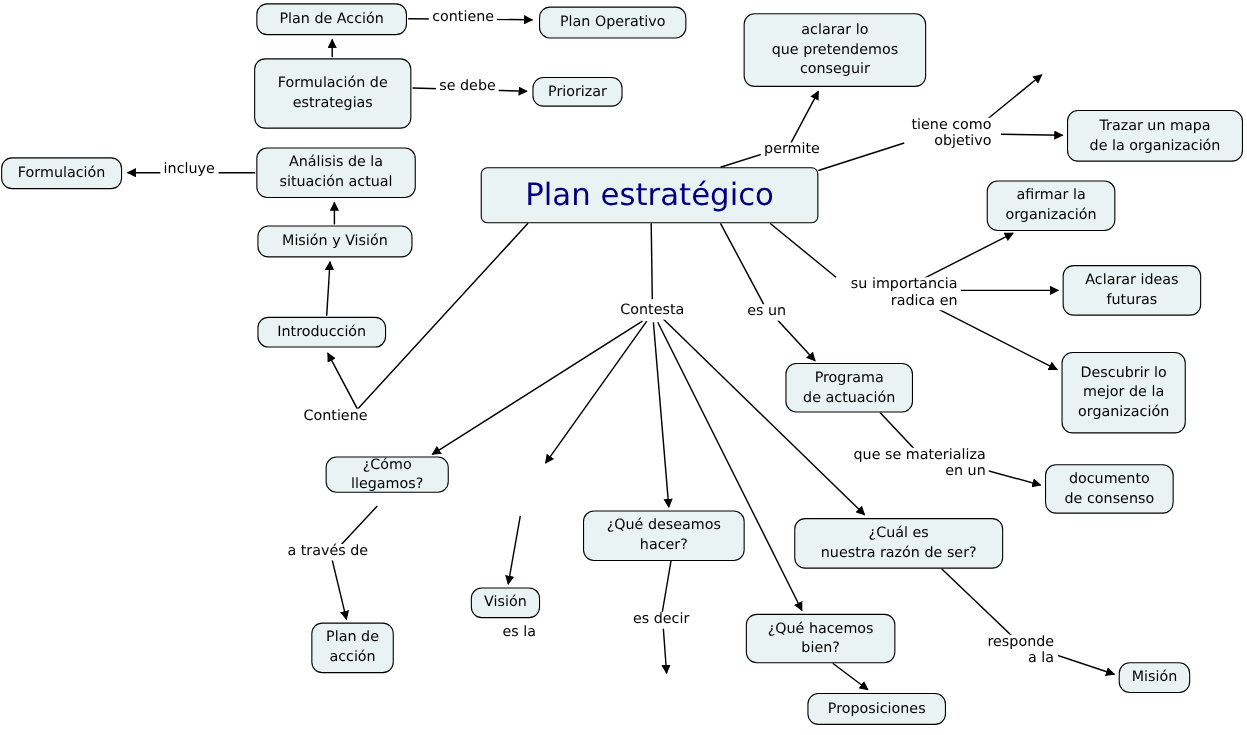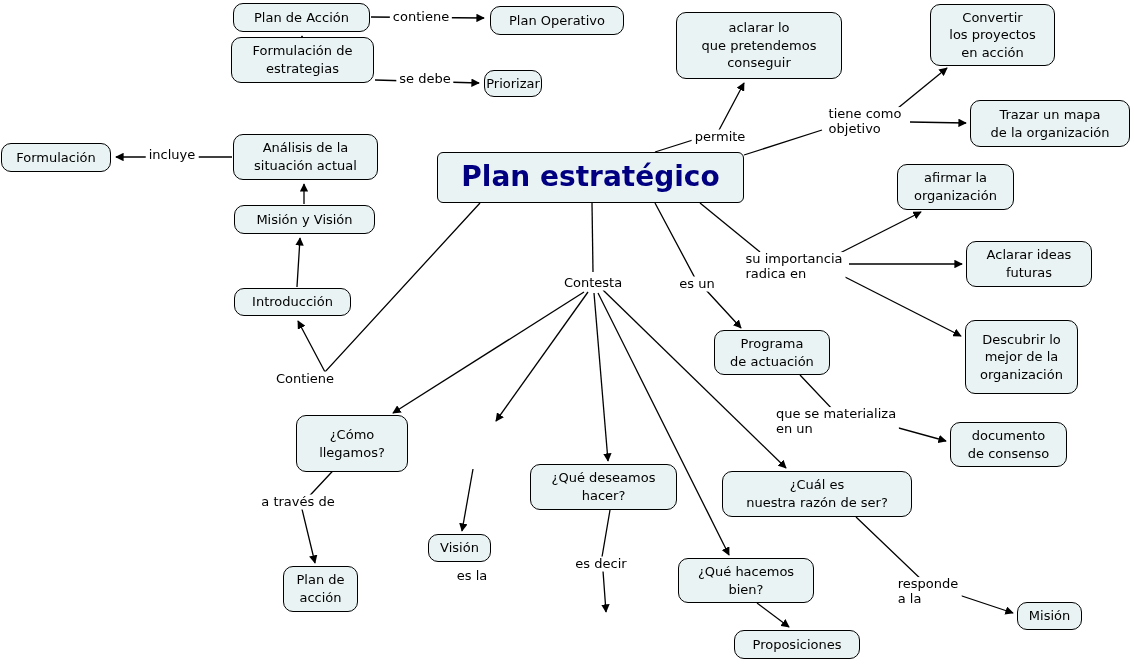--- a/index.html
+++ b/index.html
@@ -29,30 +29,30 @@
     color: #000000;
     background: #eaf3f3;
     border: 1px solid #000000;
     border-radius: 10px;
     padding: 1px 4px;
     box-sizing: border-box;
     cursor: pointer;
   }
   .node.central {
     font-size: 28px;
-    font-weight: bold;
+    font-weight: normal;
     color: #000080;
     border-radius: 6px;
     line-height: 1.1;
   }
   .edge-label {
     position: absolute;
     transform: translate(-50%, -50%);
     white-space: pre-line;
-    text-align: left;
+    text-align: right;
     font-size: 13px;
     line-height: 1.15;
     color: #000000;
     background: #ffffff;
     padding: 0 3px;
   }
 </style>
 </head>
 <body>
 
@@ -95,65 +95,62 @@
       <polyline points="480,203 325,372 298,321" marker-end="url(#arrow)"></polyline>
     </g>
   </svg>
 
   <div class="edge-label" style="left:421px;top:17px">contiene</div>
   <div class="edge-label" style="left:425px;top:79px">se debe</div>
   <div class="edge-label" style="left:172px;top:155px">incluye</div>
   <div class="edge-label" style="left:720px;top:137px">permite</div>
   <div class="edge-label" style="left:865px;top:122px">tiene como
 objetivo</div>
-  <div class="edge-label" style="left:794px;top:267px">su importancia
+  <div class="edge-label" style="left:822px;top:267px">su importancia
 radica en</div>
   <div class="edge-label" style="left:697px;top:284px">es un</div>
   <div class="edge-label" style="left:593px;top:283px">Contesta</div>
   <div class="edge-label" style="left:305px;top:379px">Contiene</div>
   <div class="edge-label" style="left:836px;top:422px">que se materializa
 en un</div>
   <div class="edge-label" style="left:298px;top:502px">a través de</div>
   <div class="edge-label" style="left:472px;top:576px">es la</div>
   <div class="edge-label" style="left:601px;top:564px">es decir</div>
   <div class="edge-label" style="left:928px;top:592px">responde
 a la</div>
 
   <div class="node central" style="left:437px;top:152px;width:307px;height:51px">Plan estratégico</div>
 
   <div class="node" style="left:233px;top:3px;width:137px;height:29px">Plan de Acción</div>
   <div class="node" style="left:490px;top:6px;width:134px;height:29px">Plan Operativo</div>
-  <div class="node" style="left:231px;top:37px;width:143px;height:46px">Formulación de
+  <div class="node" style="left:231px;top:53px;width:143px;height:64px">Formulación de
 estrategias</div>
-  <div class="node" style="left:484px;top:70px;width:58px;height:27px">Priorizar</div>
+  <div class="node" style="left:484px;top:70px;width:82px;height:27px">Priorizar</div>
   <div class="node" style="left:1px;top:143px;width:110px;height:29px">Formulación</div>
   <div class="node" style="left:233px;top:134px;width:145px;height:46px">Análisis de la
 situación actual</div>
   <div class="node" style="left:234px;top:288px;width:117px;height:28px">Introducción</div>
   <div class="node" style="left:234px;top:205px;width:141px;height:29px">Misión y Visión</div>
   <div class="node" style="left:676px;top:12px;width:166px;height:67px">aclarar lo
 que pretendemos
 conseguir</div>
-  <div class="node" style="left:930px;top:4px;width:125px;height:62px">Convertir
-los proyectos
-en acción</div>
   <div class="node" style="left:970px;top:100px;width:160px;height:47px">Trazar un mapa
 de la organización</div>
   <div class="node" style="left:897px;top:164px;width:117px;height:46px">afirmar la
 organización</div>
   <div class="node" style="left:966px;top:241px;width:126px;height:46px">Aclarar ideas
 futuras</div>
   <div class="node" style="left:965px;top:320px;width:113px;height:74px">Descubrir lo
 mejor de la
 organización</div>
   <div class="node" style="left:714px;top:330px;width:116px;height:45px">Programa
 de actuación</div>
   <div class="node" style="left:950px;top:422px;width:117px;height:45px">documento
 de consenso</div>
-  <div class="node" style="left:296px;top:415px;width:112px;height:57px">¿Cómo
+  <div class="node" style="left:296px;top:415px;width:112px;height:33px">¿Cómo
 llegamos?</div>
   <div class="node" style="left:530px;top:464px;width:147px;height:46px">¿Qué deseamos
 hacer?</div>
   <div class="node" style="left:722px;top:471px;width:190px;height:46px">¿Cuál es
 nuestra razón de ser?</div>
   <div class="node" style="left:428px;top:534px;width:63px;height:28px">Visión</div>
   <div class="node" style="left:283px;top:566px;width:75px;height:46px">Plan de
 acción</div>
   <div class="node" style="left:678px;top:558px;width:136px;height:45px">¿Qué hacemos
 bien?</div>

